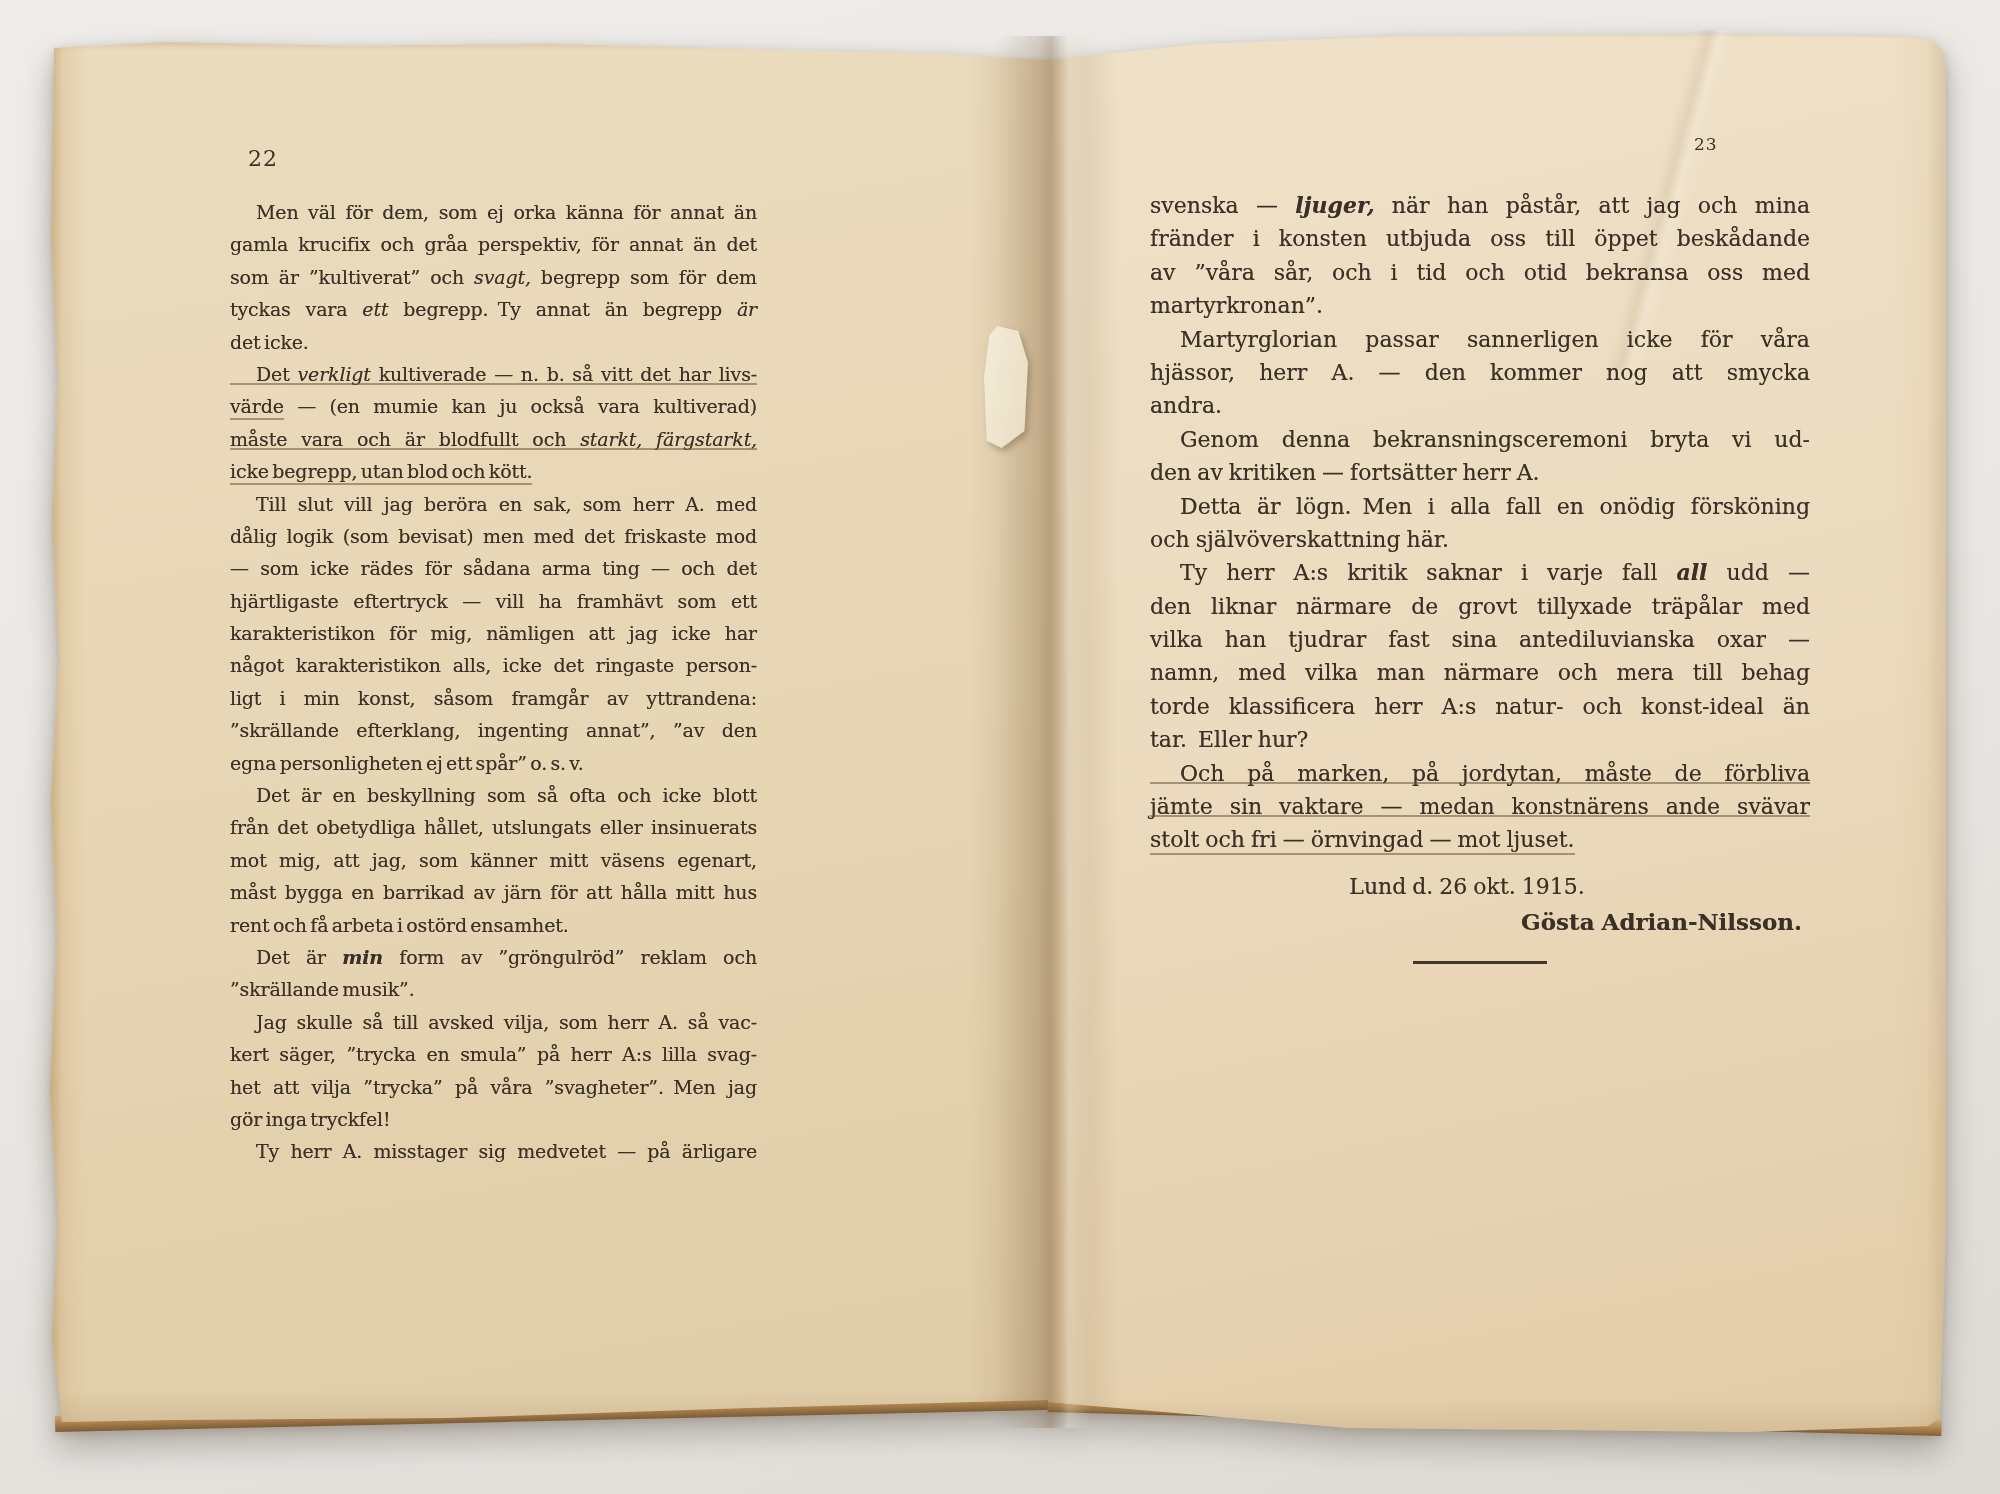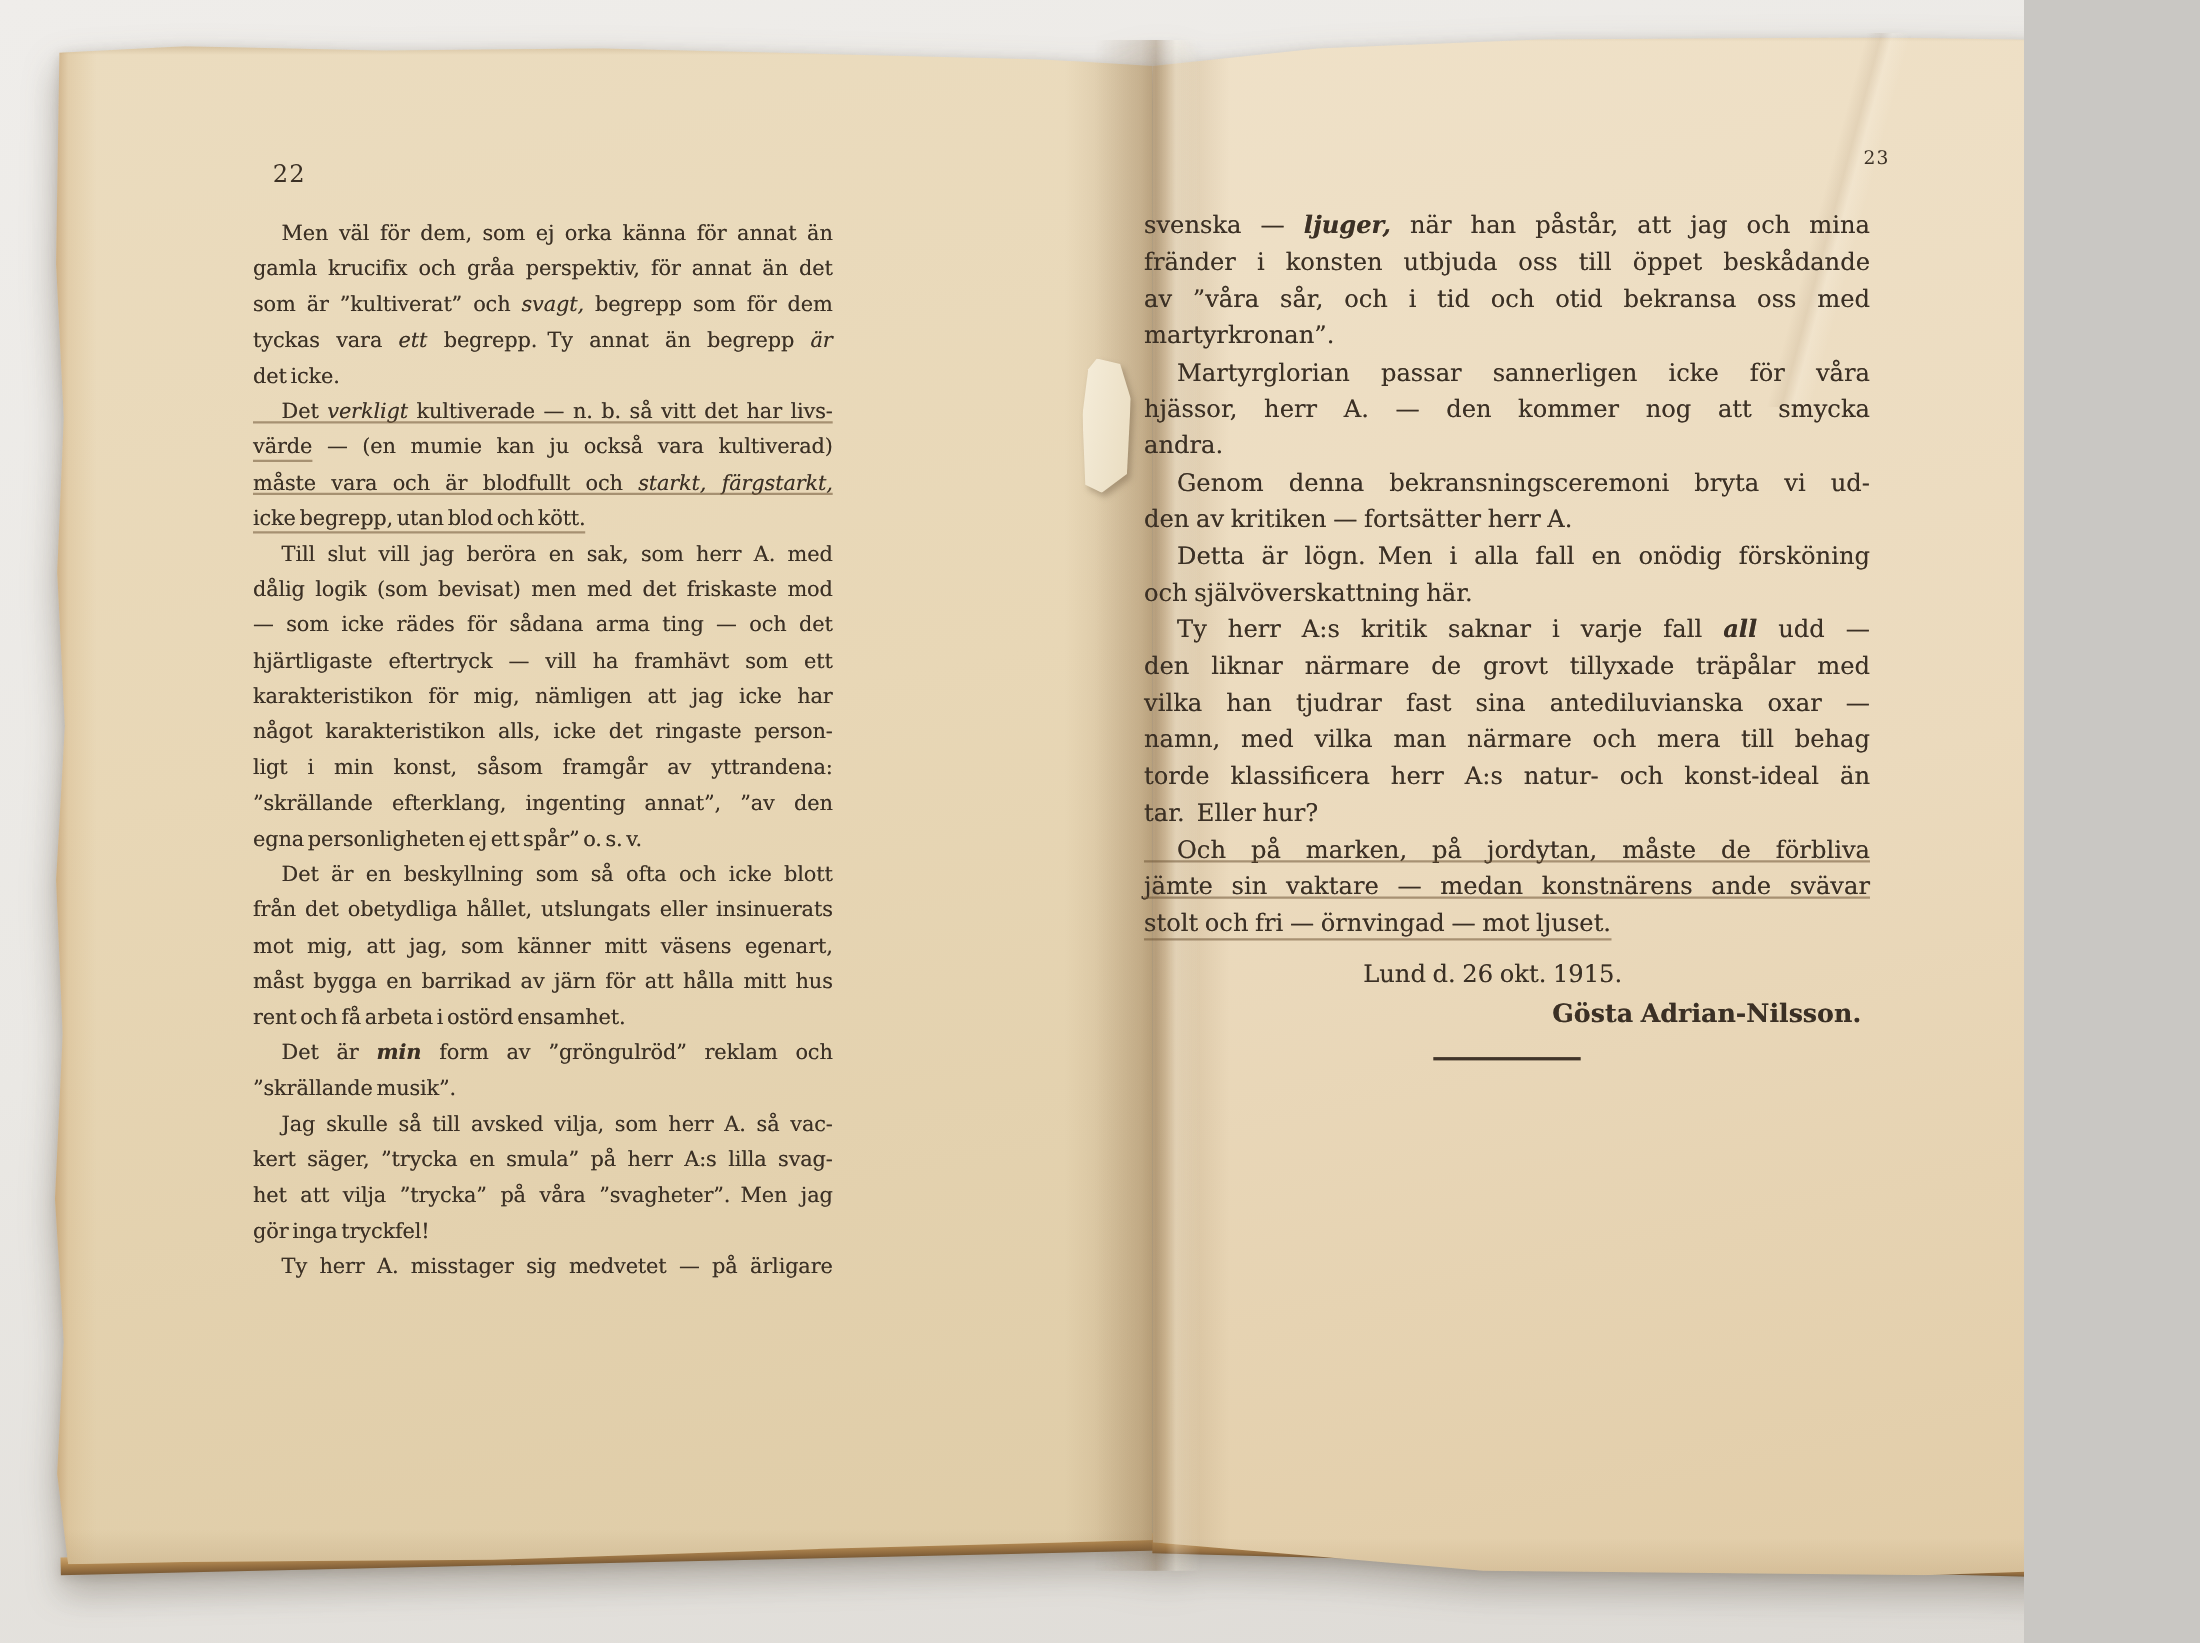--- a/index.html
+++ b/index.html
@@ -1,16 +1,16 @@
 <!DOCTYPE html>
 <html><head>
 <meta charset="utf-8">
 <style>
   html,body{margin:0;padding:0;background:#c9c7c3;}
-  .scene{position:relative;width:1840px;height:1494px;overflow:hidden;
+  .scene{position:relative;width:2000px;height:1494px;overflow:hidden;
          background:linear-gradient(165deg,#efedea 0%,#eae8e4 50%,#dddad5 100%);
          font-family:"DejaVu Serif","Liberation Serif",serif;color:#3b3025;}
   .book{position:absolute;inset:0;filter:drop-shadow(0 14px 16px rgba(80,70,55,.32)) drop-shadow(0 3px 5px rgba(80,70,55,.22));}
 
   .edge-strip{position:absolute;transform-origin:left top;z-index:1;}
   .edge-left{left:55px;top:1416px;width:1000px;height:16px;transform:rotate(-1.28deg);
       background:linear-gradient(to bottom,#c9a26c 0%,#b08751 40%,#8f6a3e 80%,#7c5c37 100%);}
   .edge-right{left:1048px;top:1396px;width:894px;height:16px;transform:rotate(1.54deg);
       background:linear-gradient(to bottom,#cfa873 0%,#b38a54 45%,#936d40 85%,#7c5c37 100%);}
 
@@ -43,21 +43,21 @@
   .tab-wrap{position:absolute;left:984px;top:326px;z-index:4;filter:drop-shadow(3px 4px 3px rgba(90,70,45,.35));}
   .tab{width:44px;height:122px;background:linear-gradient(100deg,#f5edda,#e9dcc0);
       clip-path:polygon(30% 0,78% 4%,100% 30%,92% 86%,40% 100%,6% 94%,0 42%,12% 8%);}
 
   .pnum{position:absolute;z-index:5;font-size:22px;letter-spacing:1px;color:#3b3025;}
   .pnum-left{left:248px;top:146px;}
   .pnum-right{left:1694px;top:134px;font-size:17px;}
 
   .text-col{position:absolute;z-index:5;color:#3b3025;text-shadow:0 0 .4px rgba(59,48,37,.6);}
   .col-left{left:230px;top:196px;width:527px;font-size:19px;letter-spacing:-.15px;word-spacing:-2.5px;}
-  .col-right{left:1040px;top:189px;width:660px;font-size:22px;word-spacing:-1px;}
+  .col-right{left:1150px;top:189px;width:660px;font-size:22px;word-spacing:-1px;}
 
   .tl{position:relative;box-sizing:border-box;overflow:visible;}
   .col-left .tl{height:32.4px;line-height:32.4px;}
   .col-right .tl{height:33.4px;line-height:33.4px;}
   .tl.j{text-align:justify;text-align-last:justify;}
   .col-left .tl.in{text-indent:26px;}
   .col-right .tl.in{text-indent:30px;}
   .tl.ul::after{content:"";position:absolute;left:0;right:0;bottom:5px;border-bottom:2px solid rgba(112,86,55,.55);}
   .col-right .tl.ul::after{bottom:6px;}
   span.u{border-bottom:2px solid rgba(112,86,55,.55);padding-bottom:1px;margin-top:21px;}

